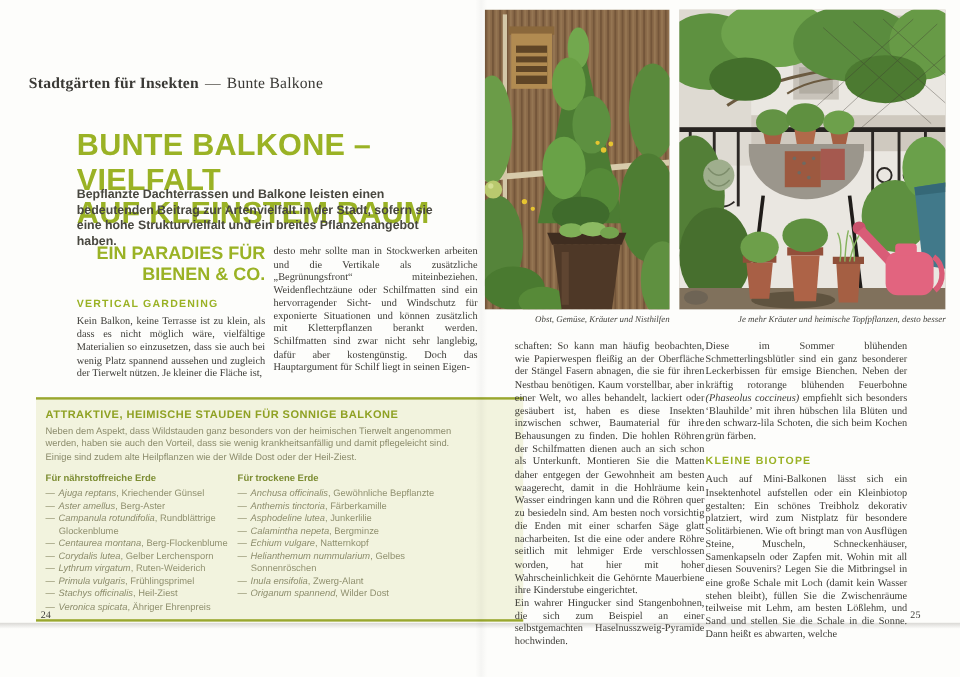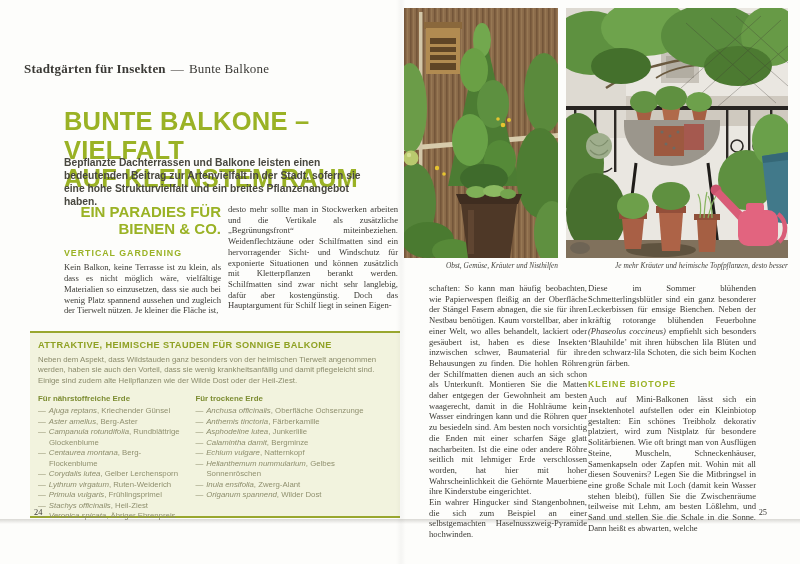--- a/index.html
+++ b/index.html
@@ -27,21 +27,21 @@
   .lp-col1{left:64px;top:203px;width:157px;}
   .lp-col2{left:228px;top:204px;width:170px;}
   .section-heading{
     font-family:"Liberation Sans", sans-serif;font-weight:bold;
     font-size:15px;line-height:1.16;color:#9ab225;margin:0 0 10px 0;text-align:right;}
   .sub-heading{
     font-family:"Liberation Sans", sans-serif;font-weight:bold;
     font-size:8.8px;letter-spacing:1px;color:#9ab225;margin:0 0 4px 0;text-align:left;}
 
   
-  .info-box{left:30px;top:331px;width:370px;height:187px;box-sizing:border-box;
+  .info-box{left:30px;top:331px;width:406px;height:187px;box-sizing:border-box;
     background:#f2f3de;border-top:2px solid #99a72e;border-bottom:2px solid #99a72e;
     padding:7px 12px 0 8px;
     font-family:"Liberation Sans", sans-serif;}
   .info-box h4{margin:0 0 5px 0;font-size:9.2px;letter-spacing:.4px;color:#8fa124;}
   .info-box .box-intro{margin:0;width:348px;font-size:7.8px;line-height:10.4px;color:#8b8b6b;}
   .box-cols{display:flex;margin-top:8px;}
   .box-col1{width:152px;}
   .box-col2{width:196px;margin-left:8px;}
   .list-heading{font-size:7.9px;font-weight:bold;color:#7d8d33;margin:0 0 3px 0;}
   .plant-list{list-style:none;margin:0;padding:0;}
@@ -111,24 +111,24 @@
         <li><span class="dash">—</span><i>Corydalis lutea</i><span>, </span><span>Gelber Lerchensporn</span></li>
         <li><span class="dash">—</span><i>Lythrum virgatum</i><span>, </span><span>Ruten-Weiderich</span></li>
         <li><span class="dash">—</span><i>Primula vulgaris</i><span>, </span><span>Frühlingsprimel</span></li>
         <li><span class="dash">—</span><i>Stachys officinalis</i><span>, </span><span>Heil-Ziest</span></li>
         <li><span class="dash">—</span><i>Veronica spicata</i><span>, </span><span>Ähriger Ehrenpreis</span></li>
       </ul>
     </div>
     <div class="box-col2">
       <div class="list-heading">Für trockene Erde</div>
       <ul class="plant-list">
-        <li><span class="dash">—</span><i>Anchusa officinalis</i><span>, </span><span>Oberfläche Ochsenzunge</span></li>
+        <li><span class="dash">—</span><i>Anchusa officinalis</i><span>, </span><span>Gewöhnliche Bepflanzte</span></li>
         <li><span class="dash">—</span><i>Anthemis tinctoria</i><span>, </span><span>Färberkamille</span></li>
         <li><span class="dash">—</span><i>Asphodeline lutea</i><span>, </span><span>Junkerlilie</span></li>
-        <li><span class="dash">—</span><i>Calamintha damit</i><span>, </span><span>Bergminze</span></li>
+        <li><span class="dash">—</span><i>Calamintha nepeta</i><span>, </span><span>Bergminze</span></li>
         <li><span class="dash">—</span><i>Echium vulgare</i><span>, </span><span>Natternkopf</span></li>
         <li><span class="dash">—</span><i>Helianthemum nummularium</i><span>, </span><span>Gelbes Sonnenröschen</span></li>
         <li><span class="dash">—</span><i>Inula ensifolia</i><span>, </span><span>Zwerg-Alant</span></li>
         <li><span class="dash">—</span><i>Origanum spannend</i><span>, </span><span>Wilder Dost</span></li>
       </ul>
     </div>
   </div>
 </div>
 
 <div class="abs photo photo1">

